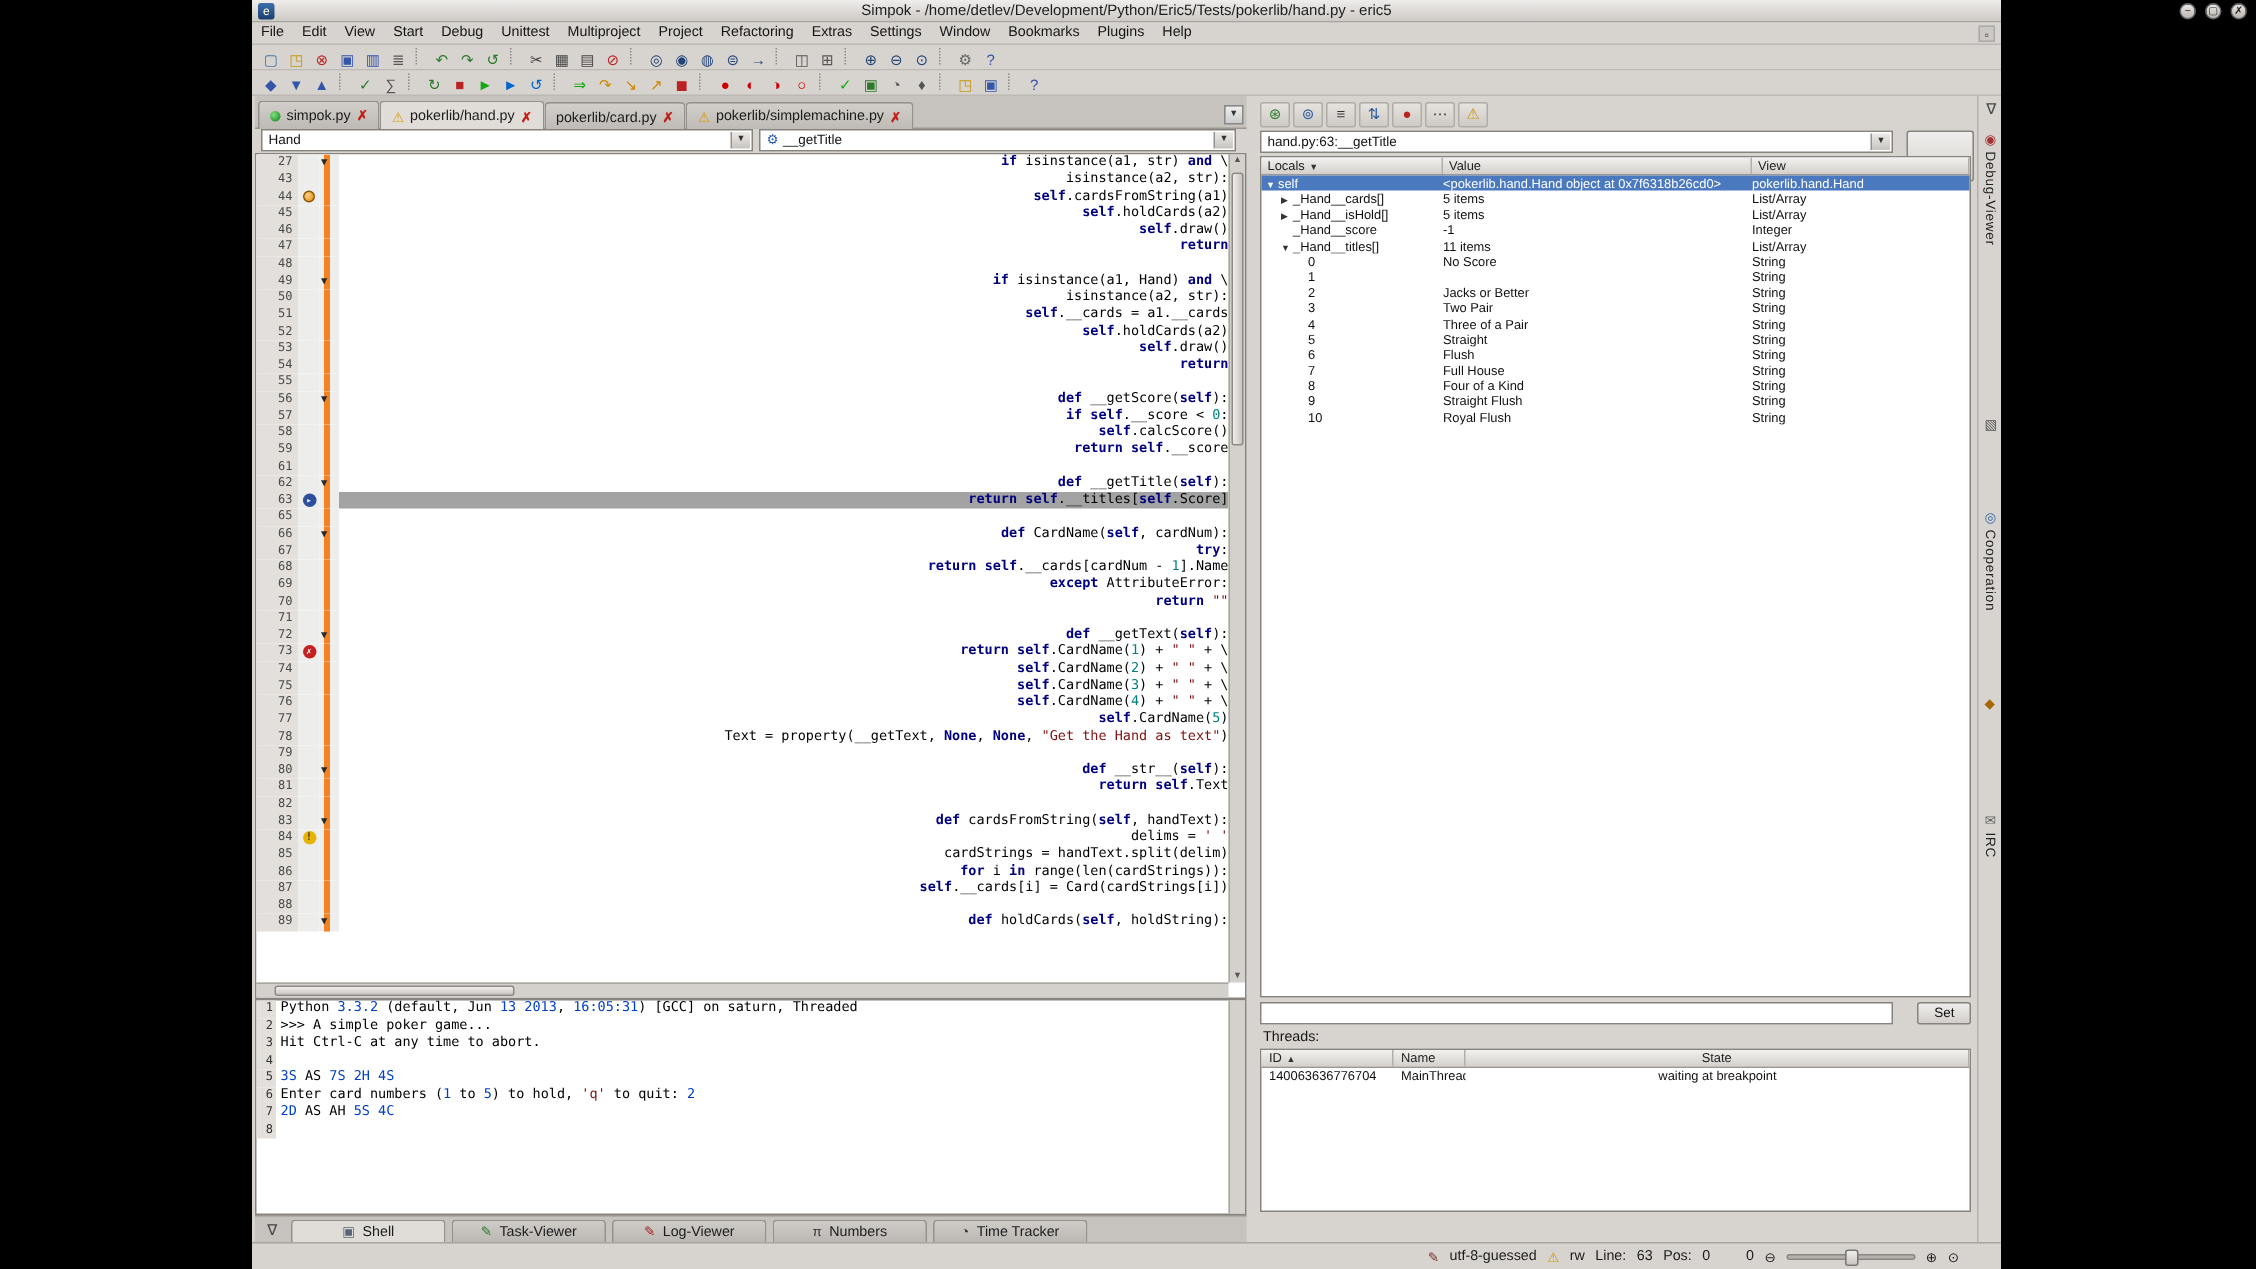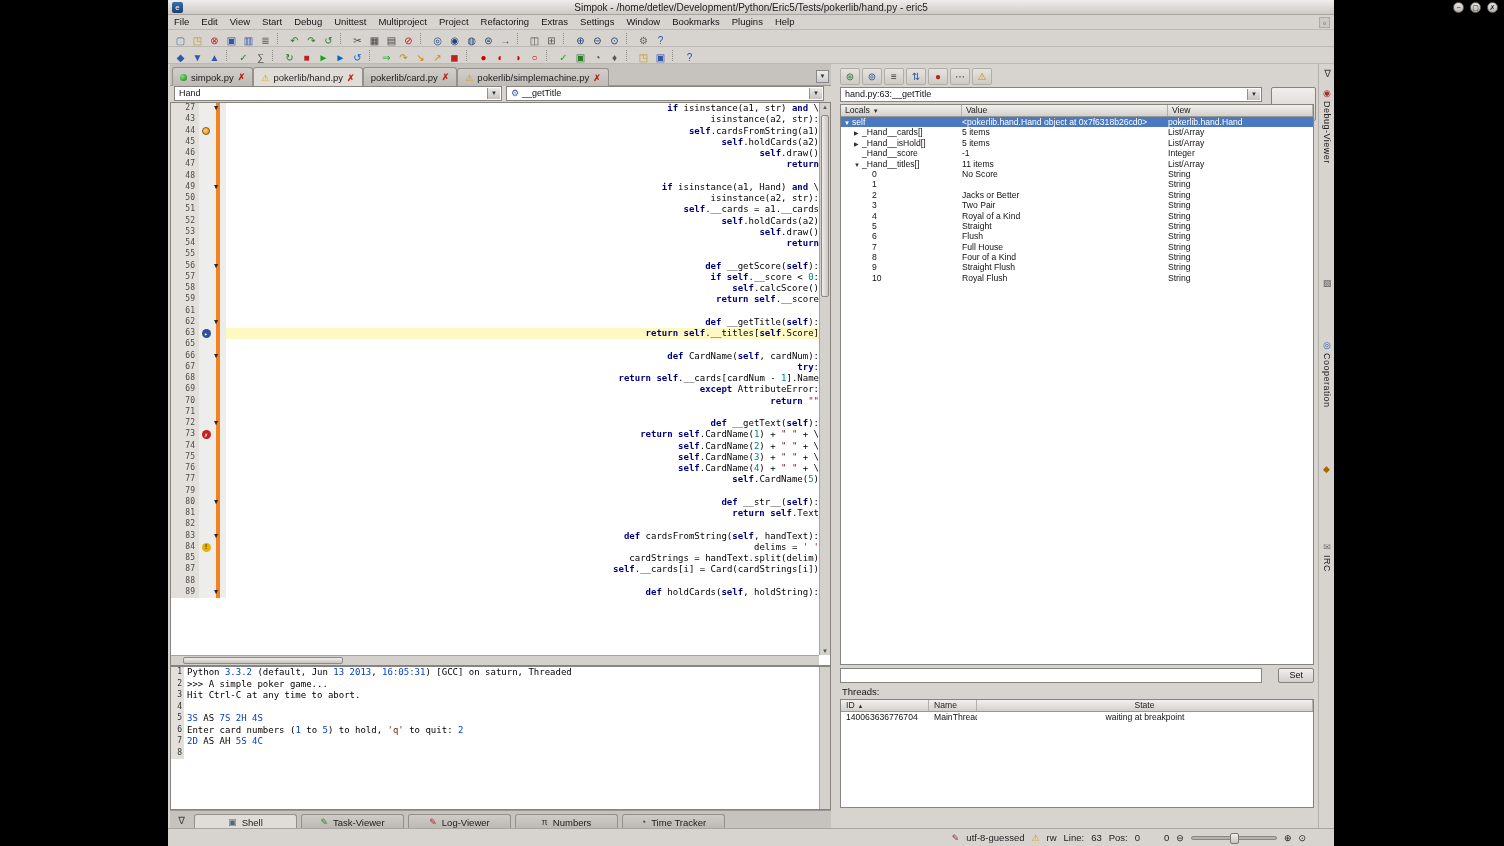--- a/index.html
+++ b/index.html
@@ -51,21 +51,21 @@
   
   .editor { position:absolute; left:2px; top:102px; width:661px; height:564px; background:#fff; border:1px solid #87837f; }
   .coderows { position:absolute; left:0; top:0; right:11px; bottom:10px; overflow:hidden; background:#fff; }
   .crow { display:flex; height:11.25px; line-height:11.25px; font:9px "DejaVu Sans Mono", monospace; white-space:pre; }
   .cnum { width:28px; background:#e3e0dc; color:#4a4a4a; text-align:right; padding-right:4px; font-size:8px; flex:none; }
   .cbadge { width:14px; background:#ededec; flex:none; display:flex; align-items:center; justify-content:center; }
   .cfold { width:13px; background:#ededec; flex:none; position:relative; }
   .cfold .bar { position:absolute; left:3px; top:0; bottom:0; width:4px; background:#f58220; }
   .cfold .fa { position:absolute; left:1px; top:0; font-size:7px; line-height:11px; color:#2a2a2a; z-index:1; }
   .ctext { flex:1; padding-left:15px; color:#000;text-align:right; }
-  .crow.current .ctext { background:#fef9c3; }
+  .crow.current .ctext { background:#a3a3a3; }
   .kw { color:#00007f; font-weight:bold; }
   .str { color:#7f1010; }
   .num { color:#007f7f; }
   .badge { display:inline-block; }
   .bg-bookmark { width:8px; height:8px; border-radius:50%; background:radial-gradient(circle at 35% 35%, #ffd080, #e08a10); border:1px solid #8a5500; }
   .bg-current { width:9px; height:9px; border-radius:50%; background:#2d4f9e; color:#fff; font-size:6px; line-height:9px; text-align:center; }
   .bg-error { width:9px; height:9px; border-radius:50%; background:#c42020; color:#fff; font-size:6px; line-height:9px; text-align:center; }
   .bg-warning { width:9px; height:9px; border-radius:50%; background:#e7b400; color:#533; font-size:7px; font-weight:bold; line-height:9px; text-align:center; }
   .annbox { display:inline-block; background:#ffff9e; border:1px solid #7a6a00; color:#302800;
             font:8.5px "DejaVu Sans Mono", monospace; line-height:10px; padding:0 3px; margin-left:46px; }
@@ -213,27 +213,29 @@
           <div class="crow"><span class="cnum">68</span><span class="cbadge"></span><span class="cfold"><span class="bar"></span></span><span class="ctext">            <span class="kw">return</span> <span class="kw">self</span>.__cards[cardNum - <span class="num">1</span>].Name</span></div>
           <div class="crow"><span class="cnum">69</span><span class="cbadge"></span><span class="cfold"><span class="bar"></span></span><span class="ctext">        <span class="kw">except</span> AttributeError:</span></div>
           <div class="crow"><span class="cnum">70</span><span class="cbadge"></span><span class="cfold"><span class="bar"></span></span><span class="ctext">            <span class="kw">return</span> <span class="str">""</span></span></div>
           <div class="crow"><span class="cnum">71</span><span class="cbadge"></span><span class="cfold"><span class="bar"></span></span><span class="ctext"></span></div>
           <div class="crow"><span class="cnum">72</span><span class="cbadge"></span><span class="cfold"><span class="bar"></span><span class="fa">▼</span></span><span class="ctext">    <span class="kw">def</span> __getText(<span class="kw">self</span>):</span></div>
           <div class="crow"><span class="cnum">73</span><span class="cbadge"><span class="badge bg-error">✗</span></span><span class="cfold"><span class="bar"></span></span><span class="ctext">        <span class="kw">return</span> <span class="kw">self</span>.CardName(<span class="num">1</span>) + <span class="str">" "</span> + \</span></div>
           <div class="crow"><span class="cnum">74</span><span class="cbadge"></span><span class="cfold"><span class="bar"></span></span><span class="ctext">            <span class="kw">self</span>.CardName(<span class="num">2</span>) + <span class="str">" "</span> + \</span></div>
           <div class="crow"><span class="cnum">75</span><span class="cbadge"></span><span class="cfold"><span class="bar"></span></span><span class="ctext">            <span class="kw">self</span>.CardName(<span class="num">3</span>) + <span class="str">" "</span> + \</span></div>
           <div class="crow"><span class="cnum">76</span><span class="cbadge"></span><span class="cfold"><span class="bar"></span></span><span class="ctext">            <span class="kw">self</span>.CardName(<span class="num">4</span>) + <span class="str">" "</span> + \</span></div>
           <div class="crow"><span class="cnum">77</span><span class="cbadge"></span><span class="cfold"><span class="bar"></span></span><span class="ctext">            <span class="kw">self</span>.CardName(<span class="num">5</span>)</span></div>
+          <div class="crow"><span class="cnum">78</span><span class="cbadge"></span><span class="cfold"><span class="bar"></span></span><span class="ctext">    Text = property(__getText, <span class="kw">None</span>, <span class="kw">None</span>, <span class="str">"Get the Hand as text"</span>)</span></div>
           <div class="crow"><span class="cnum">79</span><span class="cbadge"></span><span class="cfold"><span class="bar"></span></span><span class="ctext"></span></div>
           <div class="crow"><span class="cnum">80</span><span class="cbadge"></span><span class="cfold"><span class="bar"></span><span class="fa">▼</span></span><span class="ctext">    <span class="kw">def</span> __str__(<span class="kw">self</span>):</span></div>
           <div class="crow"><span class="cnum">81</span><span class="cbadge"></span><span class="cfold"><span class="bar"></span></span><span class="ctext">        <span class="kw">return</span> <span class="kw">self</span>.Text</span></div>
           <div class="crow"><span class="cnum">82</span><span class="cbadge"></span><span class="cfold"><span class="bar"></span></span><span class="ctext"></span></div>
           <div class="crow"><span class="cnum">83</span><span class="cbadge"></span><span class="cfold"><span class="bar"></span><span class="fa">▼</span></span><span class="ctext">    <span class="kw">def</span> cardsFromString(<span class="kw">self</span>, handText):</span></div>
           <div class="crow"><span class="cnum">84</span><span class="cbadge"><span class="badge bg-warning">!</span></span><span class="cfold"><span class="bar"></span></span><span class="ctext">        delims = <span class="str">' '</span></span></div>
           <div class="crow"><span class="cnum">85</span><span class="cbadge"></span><span class="cfold"><span class="bar"></span></span><span class="ctext">        cardStrings = handText.split(delim)</span></div>
+          <div class="crow"><span class="cnum">86</span><span class="cbadge"></span><span class="cfold"><span class="bar"></span></span><span class="ctext">        <span class="kw">for</span> i <span class="kw">in</span> range(len(cardStrings)):</span></div>
           <div class="crow"><span class="cnum">87</span><span class="cbadge"></span><span class="cfold"><span class="bar"></span></span><span class="ctext">            <span class="kw">self</span>.__cards[i] = Card(cardStrings[i])</span></div>
           <div class="crow"><span class="cnum">88</span><span class="cbadge"></span><span class="cfold"><span class="bar"></span></span><span class="ctext"></span></div>
           <div class="crow"><span class="cnum">89</span><span class="cbadge"></span><span class="cfold"><span class="bar"></span><span class="fa">▼</span></span><span class="ctext">    <span class="kw">def</span> holdCards(<span class="kw">self</span>, holdString):</span></div>
         </div>
       <div class="vscroll">
         <span class="sarrow" style="top:1px; left:2px;">▲</span>
         <div class="vthumb" style="top:12px; height:182px;"></div>
         <span class="sarrow" style="bottom:1px; left:2px;">▼</span>
       </div>
       <div class="hscroll">
@@ -332,21 +334,21 @@
             <span class="lc v">Jacks or Better</span>
             <span class="lc t">String</span>
           </div>
           <div class="lrow">
             <span class="lc n" style="padding-left: 23px;"><span class="tarr"></span><span>3</span></span>
             <span class="lc v">Two Pair</span>
             <span class="lc t">String</span>
           </div>
           <div class="lrow">
             <span class="lc n" style="padding-left: 23px;"><span class="tarr"></span><span>4</span></span>
-            <span class="lc v">Royal of a Kind</span>
+            <span class="lc v">Three of a Pair</span>
             <span class="lc t">String</span>
           </div>
           <div class="lrow">
             <span class="lc n" style="padding-left: 23px;"><span class="tarr"></span><span>5</span></span>
             <span class="lc v">Straight</span>
             <span class="lc t">String</span>
           </div>
           <div class="lrow">
             <span class="lc n" style="padding-left: 23px;"><span class="tarr"></span><span>6</span></span>
             <span class="lc v">Flush</span>

